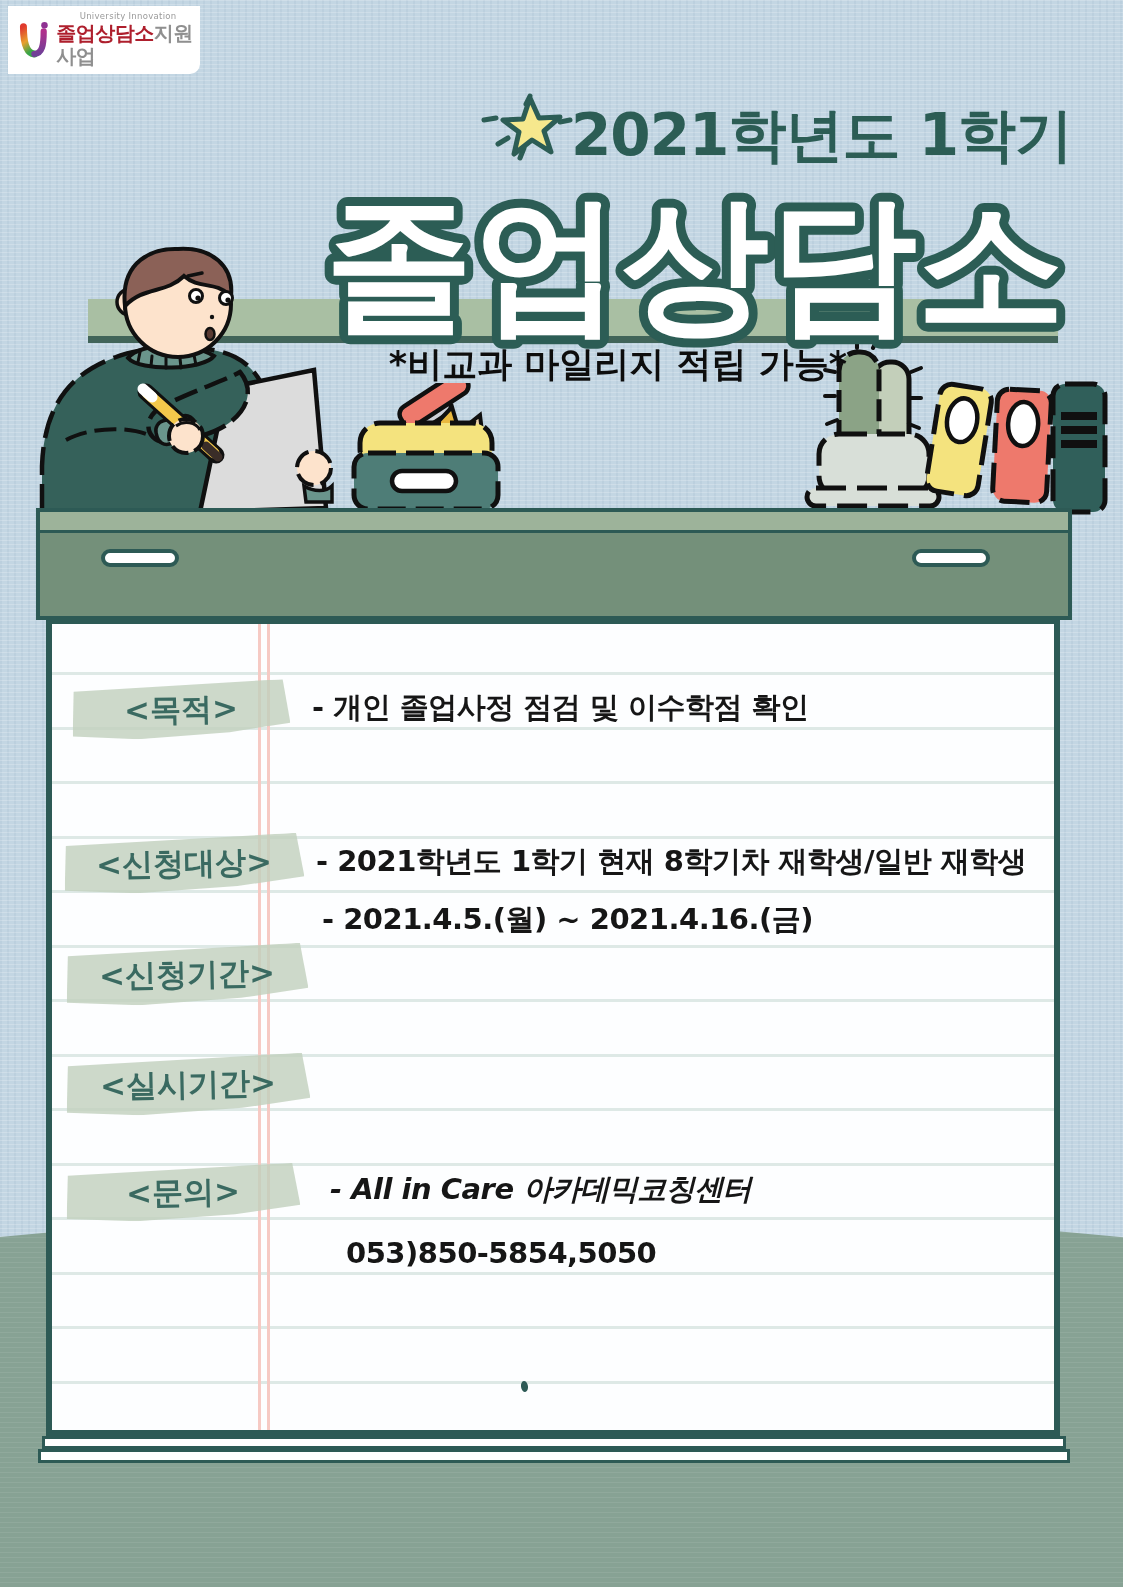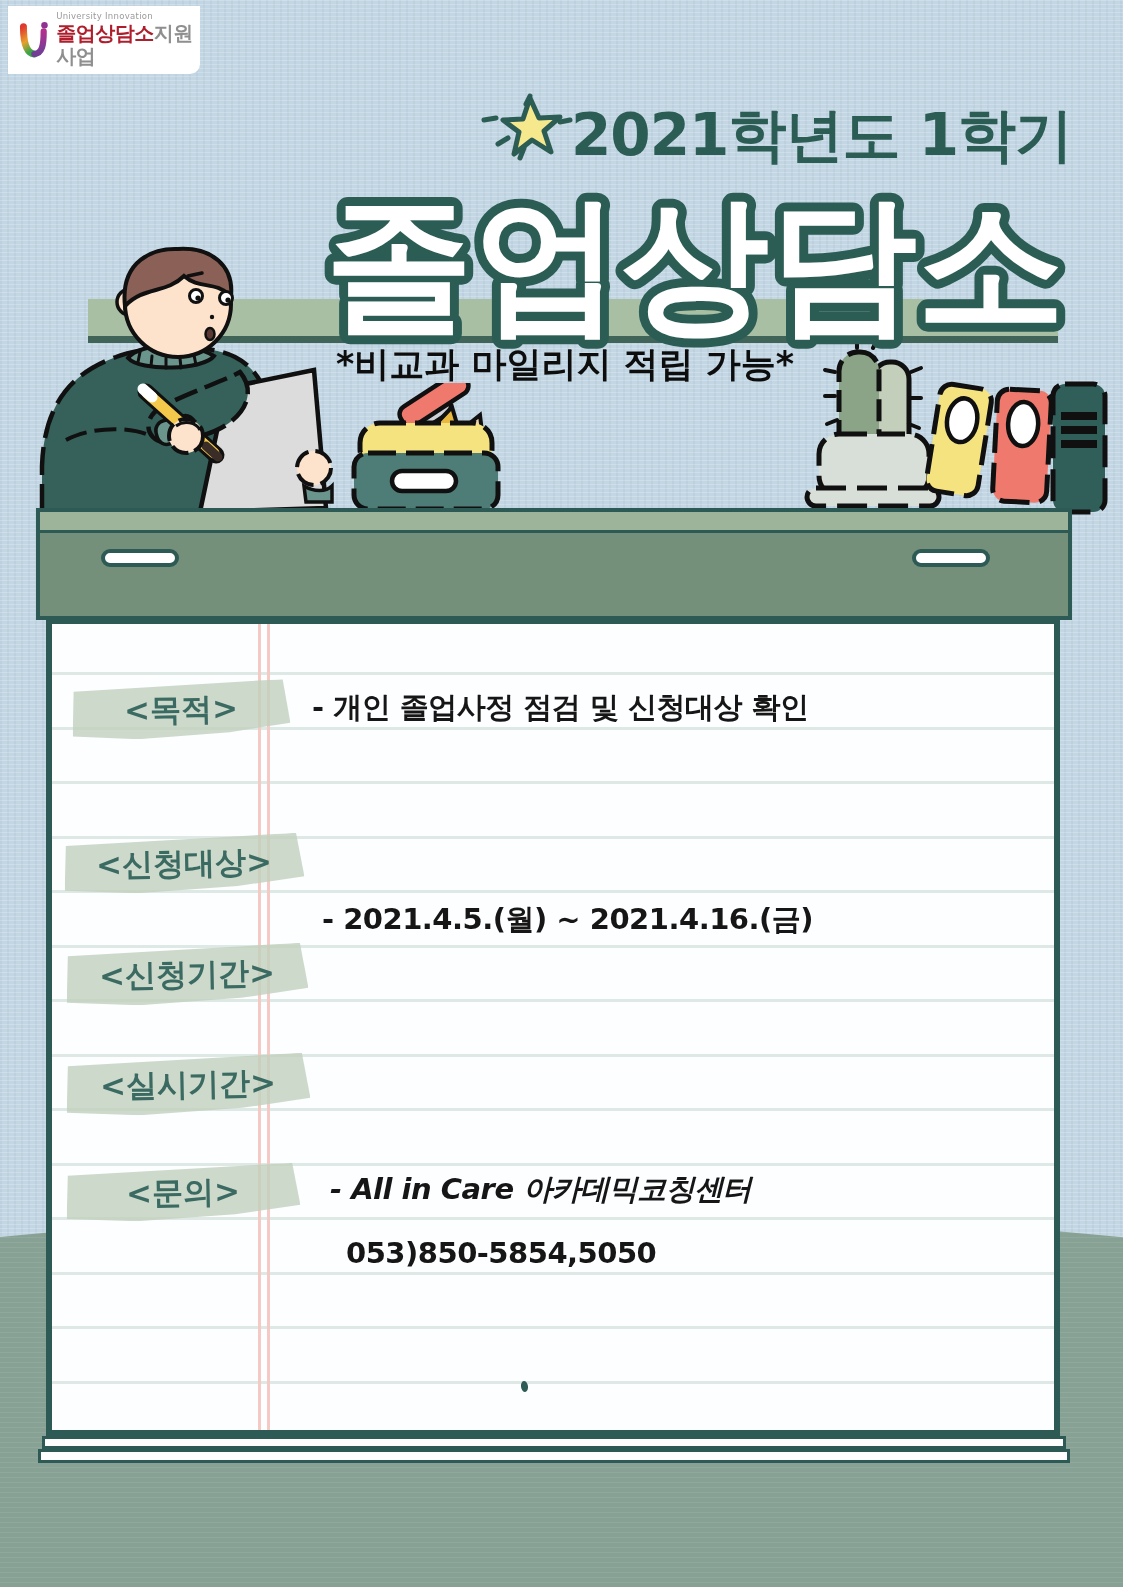--- a/index.html
+++ b/index.html
@@ -16,33 +16,33 @@
   .hill{
     left:-340px;top:1212px;width:1800px;height:600px;z-index:1;
     background:
       repeating-linear-gradient(180deg, rgba(255,255,255,.08) 0 1px, rgba(0,0,0,0) 1px 5px),
       #87a294;
     border-radius:900px 900px 0 0 / 115px 115px 0 0;
   }
   
   .logo-box{left:8px;top:6px;width:192px;height:68px;background:#ffffff;z-index:8;
     border-radius:0 0 10px 0;display:flex;align-items:center;gap:7px;padding-left:10px;box-sizing:border-box;}
-  .logo-texts{display:flex;flex-direction:column;line-height:1.15;}
+  .logo-texts{display:flex;flex-direction:column;line-height:1.15;align-items:center;}
   .logo-small{font-size:8.5px;color:#9a9a9a;letter-spacing:.3px;}
   .logo-main{font-size:20px;font-weight:bold;letter-spacing:-.5px;}
   .logo-main .red{color:#ae1f2d;}
   .logo-main .gray{color:#8f8f8f;font-weight:bold;}
   
   .semester{left:552px;top:97px;width:520px;text-align:right;font-size:58px;font-weight:800;
     color:#2c5d55;z-index:3;letter-spacing:-1px;white-space:nowrap;}
   .title-bar{left:88px;top:299px;width:970px;height:37px;background:#a9bfa3;
     border-bottom:7px solid #416459;z-index:2;}
   .main-title-svg{left:280px;top:160px;width:830px;height:195px;z-index:3;}
   .main-title-svg text{font-family:"DejaVu Sans",sans-serif;font-weight:800;}
-  .subtitle{left:283px;top:341px;width:564px;text-align:center;font-size:35px;font-weight:800;
+  .subtitle{left:283px;top:341px;width:564px;text-align:right;font-size:35px;font-weight:800;
     color:#0d0d0d;z-index:3;letter-spacing:0px;white-space:nowrap;}
   
   .desk{left:36px;top:508px;width:1036px;height:112px;background:#74907a;
     border:4px solid #2d5a55;box-sizing:border-box;z-index:3;}
   .desk-top{width:100%;height:18px;background:#9db39a;border-bottom:3px solid #2d5a55;}
   .handle{position:absolute;width:78px;height:18px;background:#ffffff;border:4px solid #2d5a55;
     border-radius:11px;box-sizing:border-box;z-index:4;}
   .handle.left{left:101px;top:549px;}
   .handle.right{left:912px;top:549px;}
   
@@ -218,25 +218,26 @@
     <div class="paper-lines"></div>
     <div class="margin-line" style="left:206px;"></div>
     <div class="margin-line" style="left:215px;"></div>
   </div>
   <div class="abs page-stack-1"></div>
   <div class="abs page-stack-2"></div>
 
   <div class="abs hl" style="left:72px;top:682px;width:218px;height:56px;">
     <span>&lt;목적&gt;</span>
   </div>
-  <div class="abs cline" style="left:312px;top:688px;">- 개인 졸업사정 점검 및 신청대상 확인</div>
+  <div class="abs cline" style="left:312px;top:688px;">- 개인 졸업사정 점검 및 이수학점 확인</div>
 
   <div class="abs hl" style="left:64px;top:836px;width:240px;height:56px;">
     <span>&lt;신청대상&gt;</span>
   </div>
+  <div class="abs cline" style="left:316px;top:842px;">- 2021학년도 1학기 현재 8학기차 재학생/일반 재학생</div>
 
   <div class="abs hl" style="left:66px;top:946px;width:242px;height:58px;">
     <span>&lt;신청기간&gt;</span>
   </div>
   <div class="abs cline" style="left:322px;top:900px;">- 2021.4.5.(월) ~ 2021.4.16.(금)</div>
 
   <div class="abs hl" style="left:66px;top:1056px;width:244px;height:58px;">
     <span>&lt;실시기간&gt;</span>
   </div>
 

